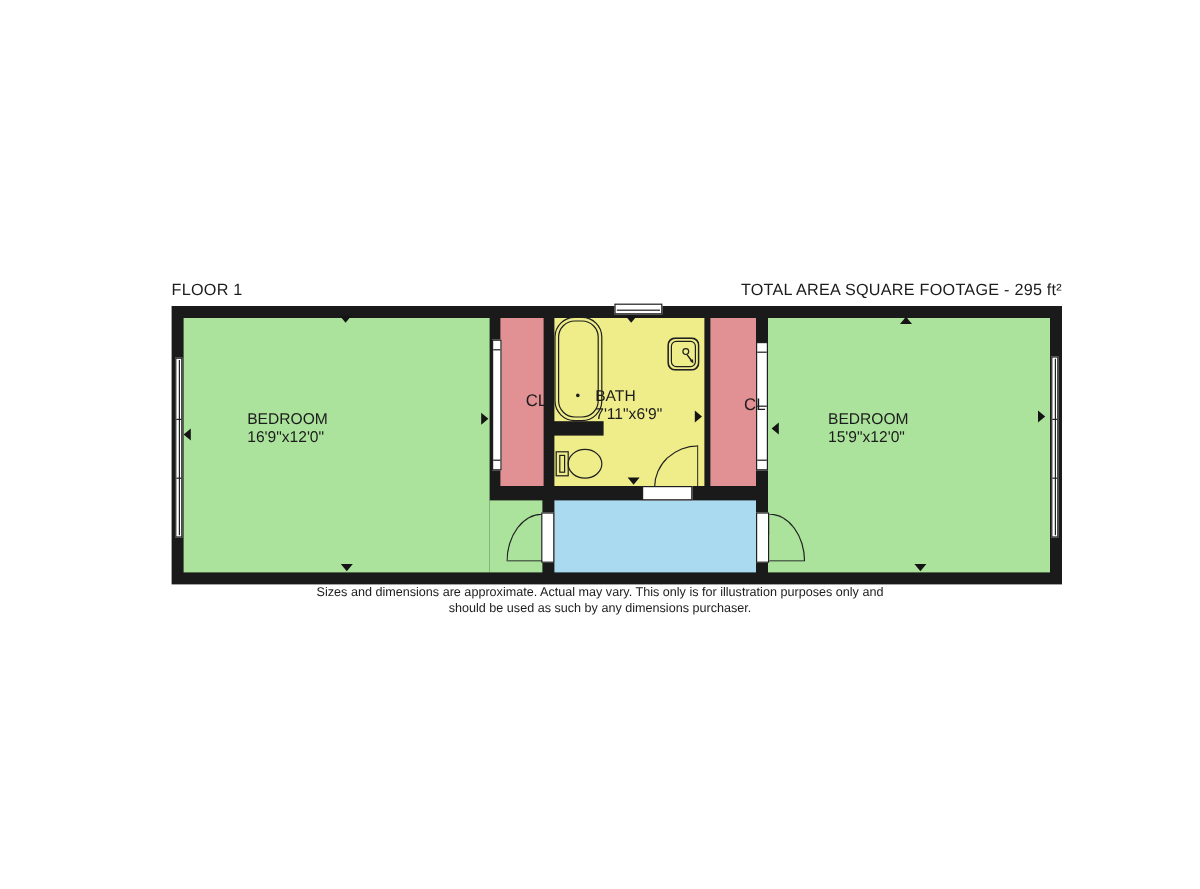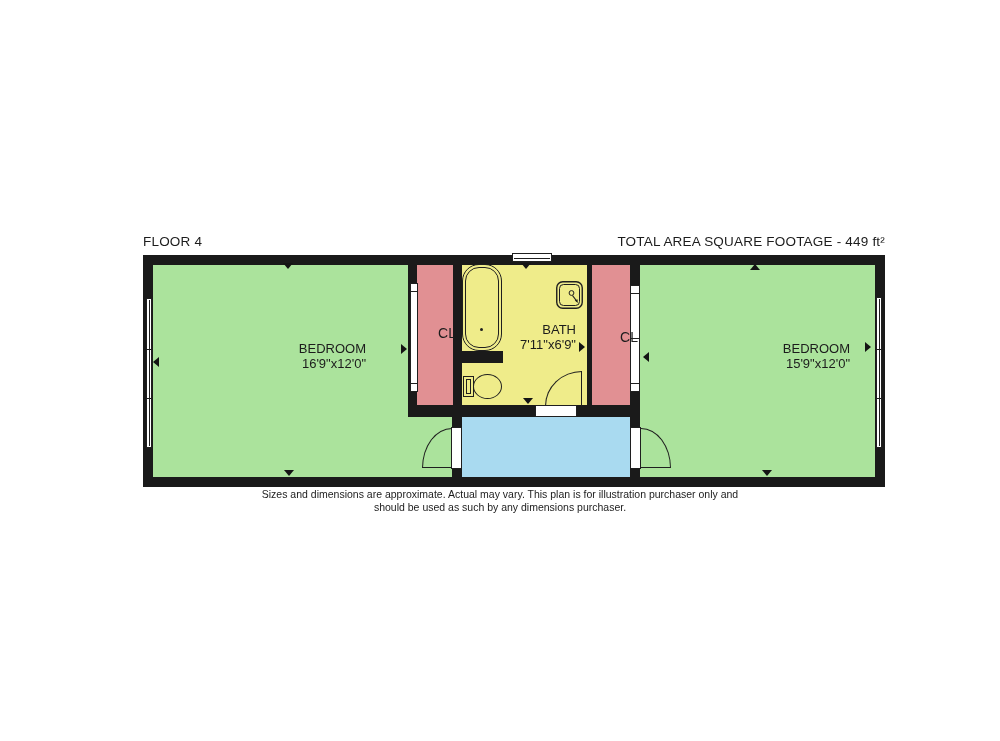--- a/index.html
+++ b/index.html
@@ -8,21 +8,21 @@
     font-family:"Liberation Sans", sans-serif;color:#1c1c1c;overflow:hidden;
   }
   .abs{position:absolute;}
   
   #header-row{left:143px;top:234px;width:742px;display:flex;justify-content:space-between;
     font-size:13.5px;letter-spacing:.2px;}
   
   #plan{left:143px;top:255px;width:742px;height:232px;background:#1a1a1a;}
   #plan .room{position:absolute;}
   
-  .room-label{position:absolute;text-align:right;font-size:13px;line-height:15px;white-space:nowrap;}
+  .room-label{position:absolute;text-align:left;font-size:13px;line-height:15px;white-space:nowrap;}
   .cl-label{position:absolute;text-align:right;font-size:14px;}
   
   .window-v,.window-h{position:absolute;background:#ffffff;border:1px solid #1f1f1f;box-sizing:border-box;}
   .mullion-v{position:absolute;left:50%;top:1px;bottom:1px;width:1px;background:#1f1f1f;}
   .mullion-h{position:absolute;top:50%;left:1px;right:1px;height:1px;background:#1f1f1f;}
   .win-div-h{position:absolute;left:0;right:0;height:1px;background:#1f1f1f;}
   
   .door-leaf{position:absolute;background:#ffffff;border:1px solid #1f1f1f;box-sizing:border-box;}
   .leaf-div{position:absolute;left:0;right:0;height:1px;background:#1f1f1f;}
   .arc{position:absolute;box-sizing:border-box;background:transparent;}
@@ -46,22 +46,22 @@
   .tri-up{border-left:5px solid transparent;border-right:5px solid transparent;border-bottom:6px solid #141414;}
   .tri-left{border-top:5px solid transparent;border-bottom:5px solid transparent;border-right:6px solid #141414;}
   .tri-right{border-top:5px solid transparent;border-bottom:5px solid transparent;border-left:6px solid #141414;}
   
   #footer{left:0;top:488px;width:1000px;text-align:center;font-size:10.5px;line-height:12.5px;}
 </style>
 </head>
 <body>
 
 <div class="abs" id="header-row">
-  <span>FLOOR 4</span>
-  <span>TOTAL AREA SQUARE FOOTAGE - 449 ft²</span>
+  <span>FLOOR 1</span>
+  <span>TOTAL AREA SQUARE FOOTAGE - 295 ft²</span>
 </div>
 
 <div class="abs" id="plan" style="background-color: rgb(26, 26, 26);">
 
   <div class="room" style="left: 10px; top: 10px; width: 255px; height: 212px; background-color: rgb(171, 227, 156);"></div>
   <div class="room" style="left: 265px; top: 162px; width: 44px; height: 60px; background-color: rgb(171, 227, 156);"></div>
   <div class="room" style="left: 274px; top: 10px; width: 36px; height: 140px; background-color: rgb(225, 144, 147);"></div>
   <div class="room" style="left: 319px; top: 10px; width: 125px; height: 140px; background-color: rgb(239, 236, 138);"></div>
   <div class="room" style="left: 449px; top: 10px; width: 38px; height: 140px; background-color: rgb(225, 144, 147);"></div>
   <div class="room" style="left: 497px; top: 10px; width: 235px; height: 212px; background-color: rgb(171, 227, 156);"></div>
@@ -140,15 +140,15 @@
   </div>
   <div class="room-label" style="left:353px;top:67px;width:80px;">
     <div>BATH</div>
     <div>7'11"x6'9"</div>
   </div>
   <div class="cl-label" style="left:272px;top:70px;width:41px;">CL</div>
   <div class="cl-label" style="left:452px;top:74px;width:43px;">CL</div>
 </div>
 
 <div class="abs" id="footer">
-  <div>Sizes and dimensions are approximate. Actual may vary. This plan is for illustration purchaser only and</div>
+  <div>Sizes and dimensions are approximate. Actual may vary. This only is for illustration purposes only and</div>
   <div>should be used as such by any dimensions purchaser.</div>
 </div>
 
 </body></html>

